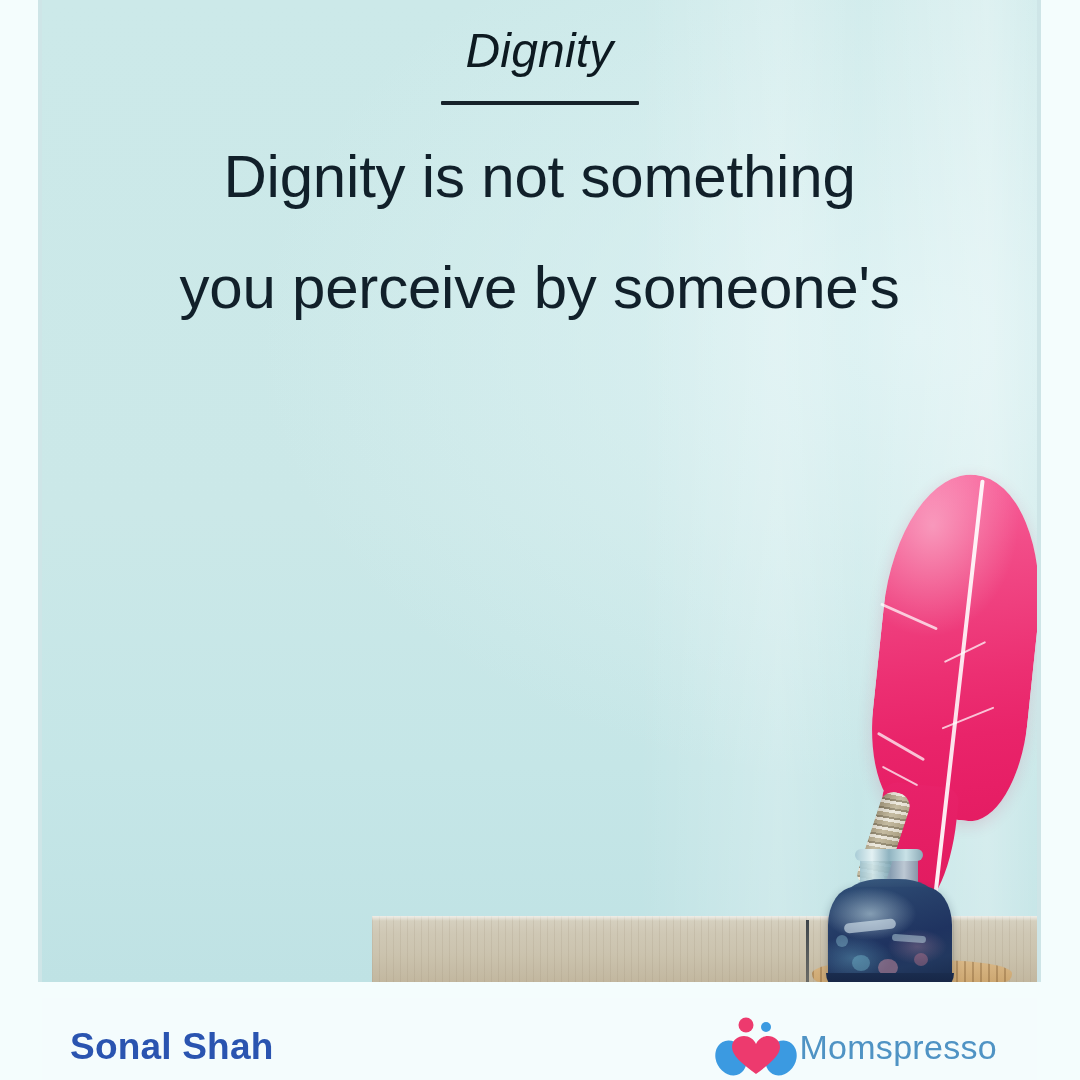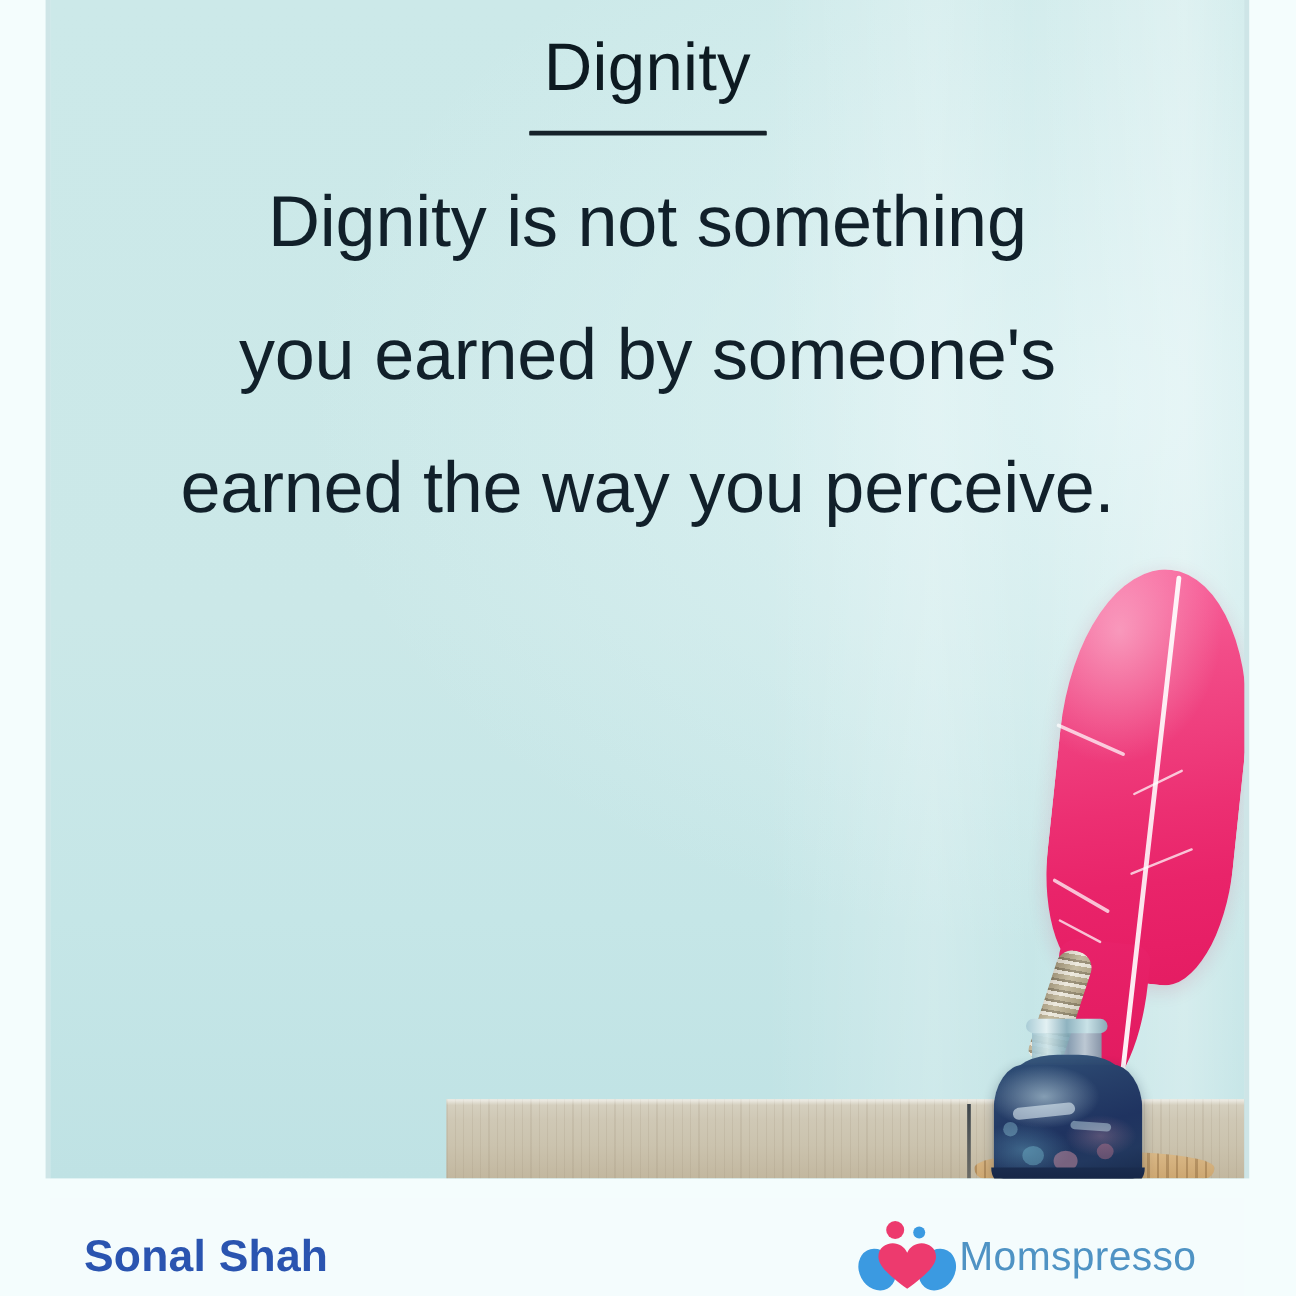--- a/index.html
+++ b/index.html
@@ -259,25 +259,26 @@
   #text-block {
     position: absolute;
     left: 0;
     right: 0;
     top: 0;
     padding-top: 26px;
     text-align: center;
   }
   #quote-title {
     color: #0d1a21;
-    font-size: 56px;
+    font-size: 48px;
     font-weight: 400;
     line-height: 1.06;
     letter-spacing: 0.2px;
     margin: 0;
+    font-style: italic;
   }
   #title-rule {
     width: 198px;
     height: 4px;
     background: #16222a;
     margin: 24px auto 0 auto;
     border-radius: 1px;
   }
   #quote-body {
     margin: 30px 0 0 0;
@@ -379,22 +380,21 @@
       <div class="bottle-speck sp5"></div>
       <div class="bottle-speck sp6"></div>
       <div class="bottle-base"></div>
     </div>
 
     <div id="text-block">
       <h1 id="quote-title">Dignity</h1>
       <div id="title-rule"></div>
       <ul id="quote-body">
         <li>Dignity is not something</li>
-        <li>you earned by someone's</li>
-        <li>earned the way you perceive.</li>
+        <li>you perceive by someone's</li>
       </ul>
     </div>
   </div>
 
   <div id="edge-left"></div>
   <div id="edge-right"></div>
 
   <div id="footer-bar">
     <div id="author-name">Sonal Shah</div>
 

